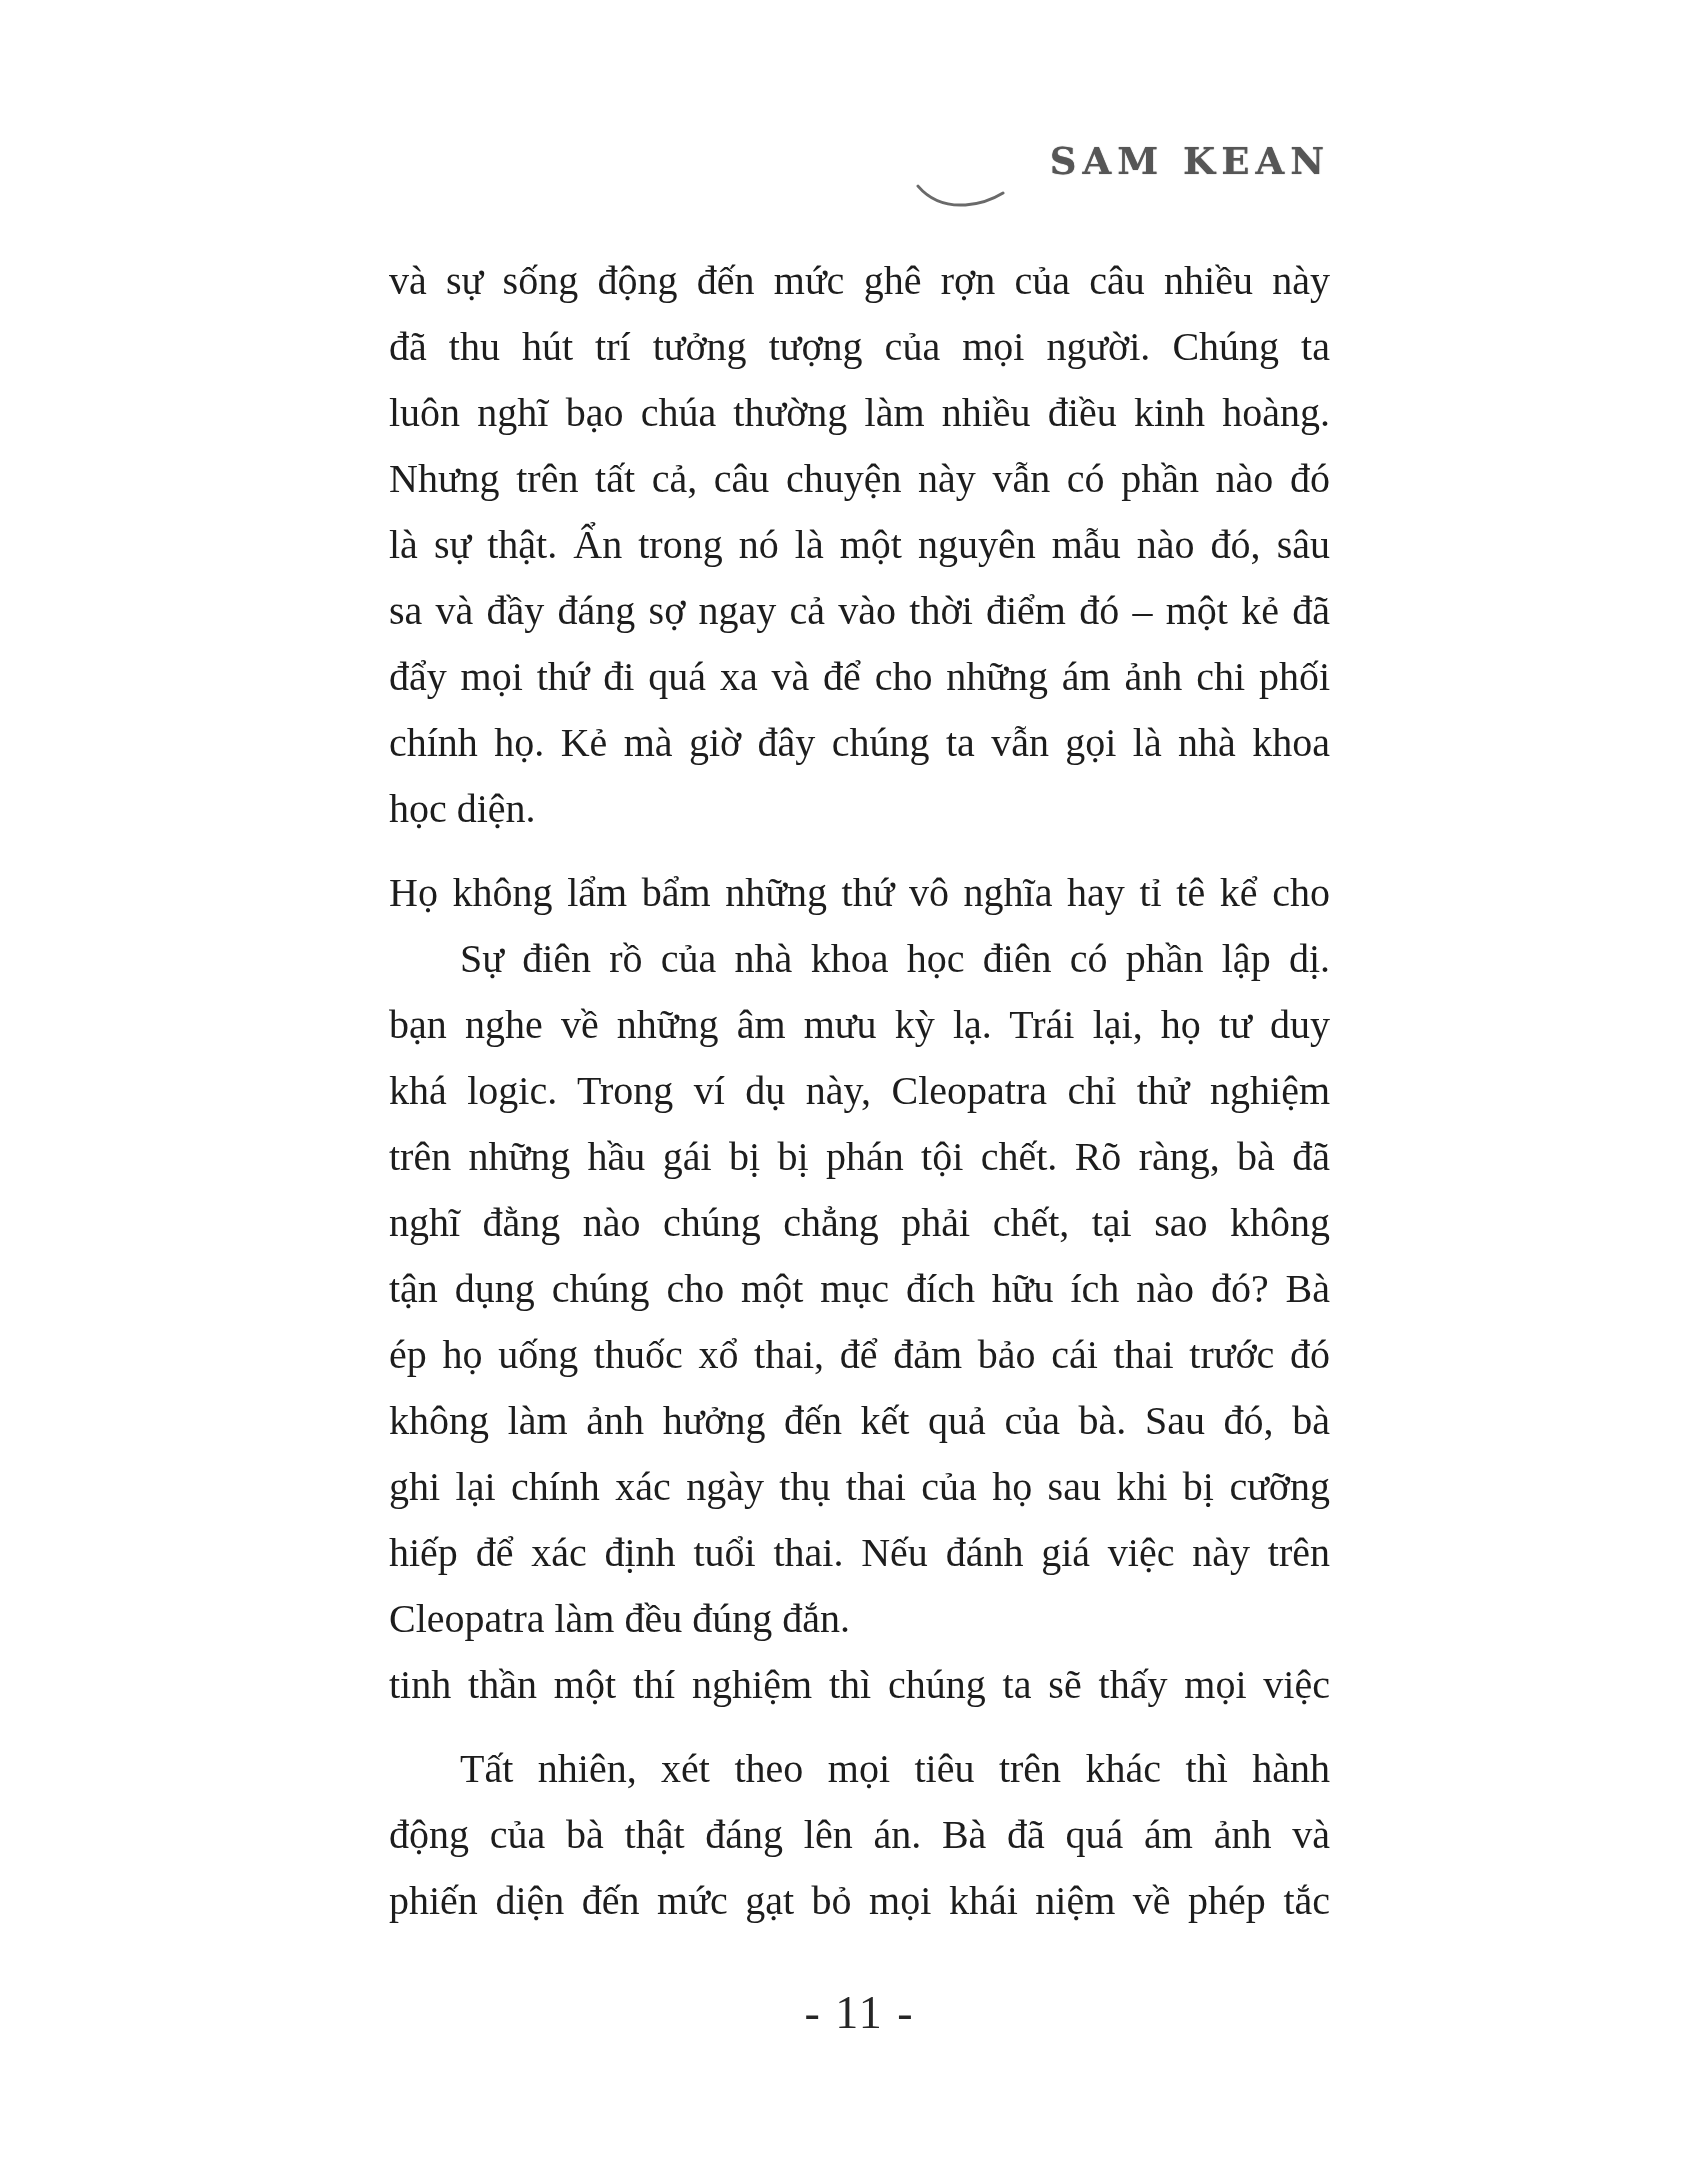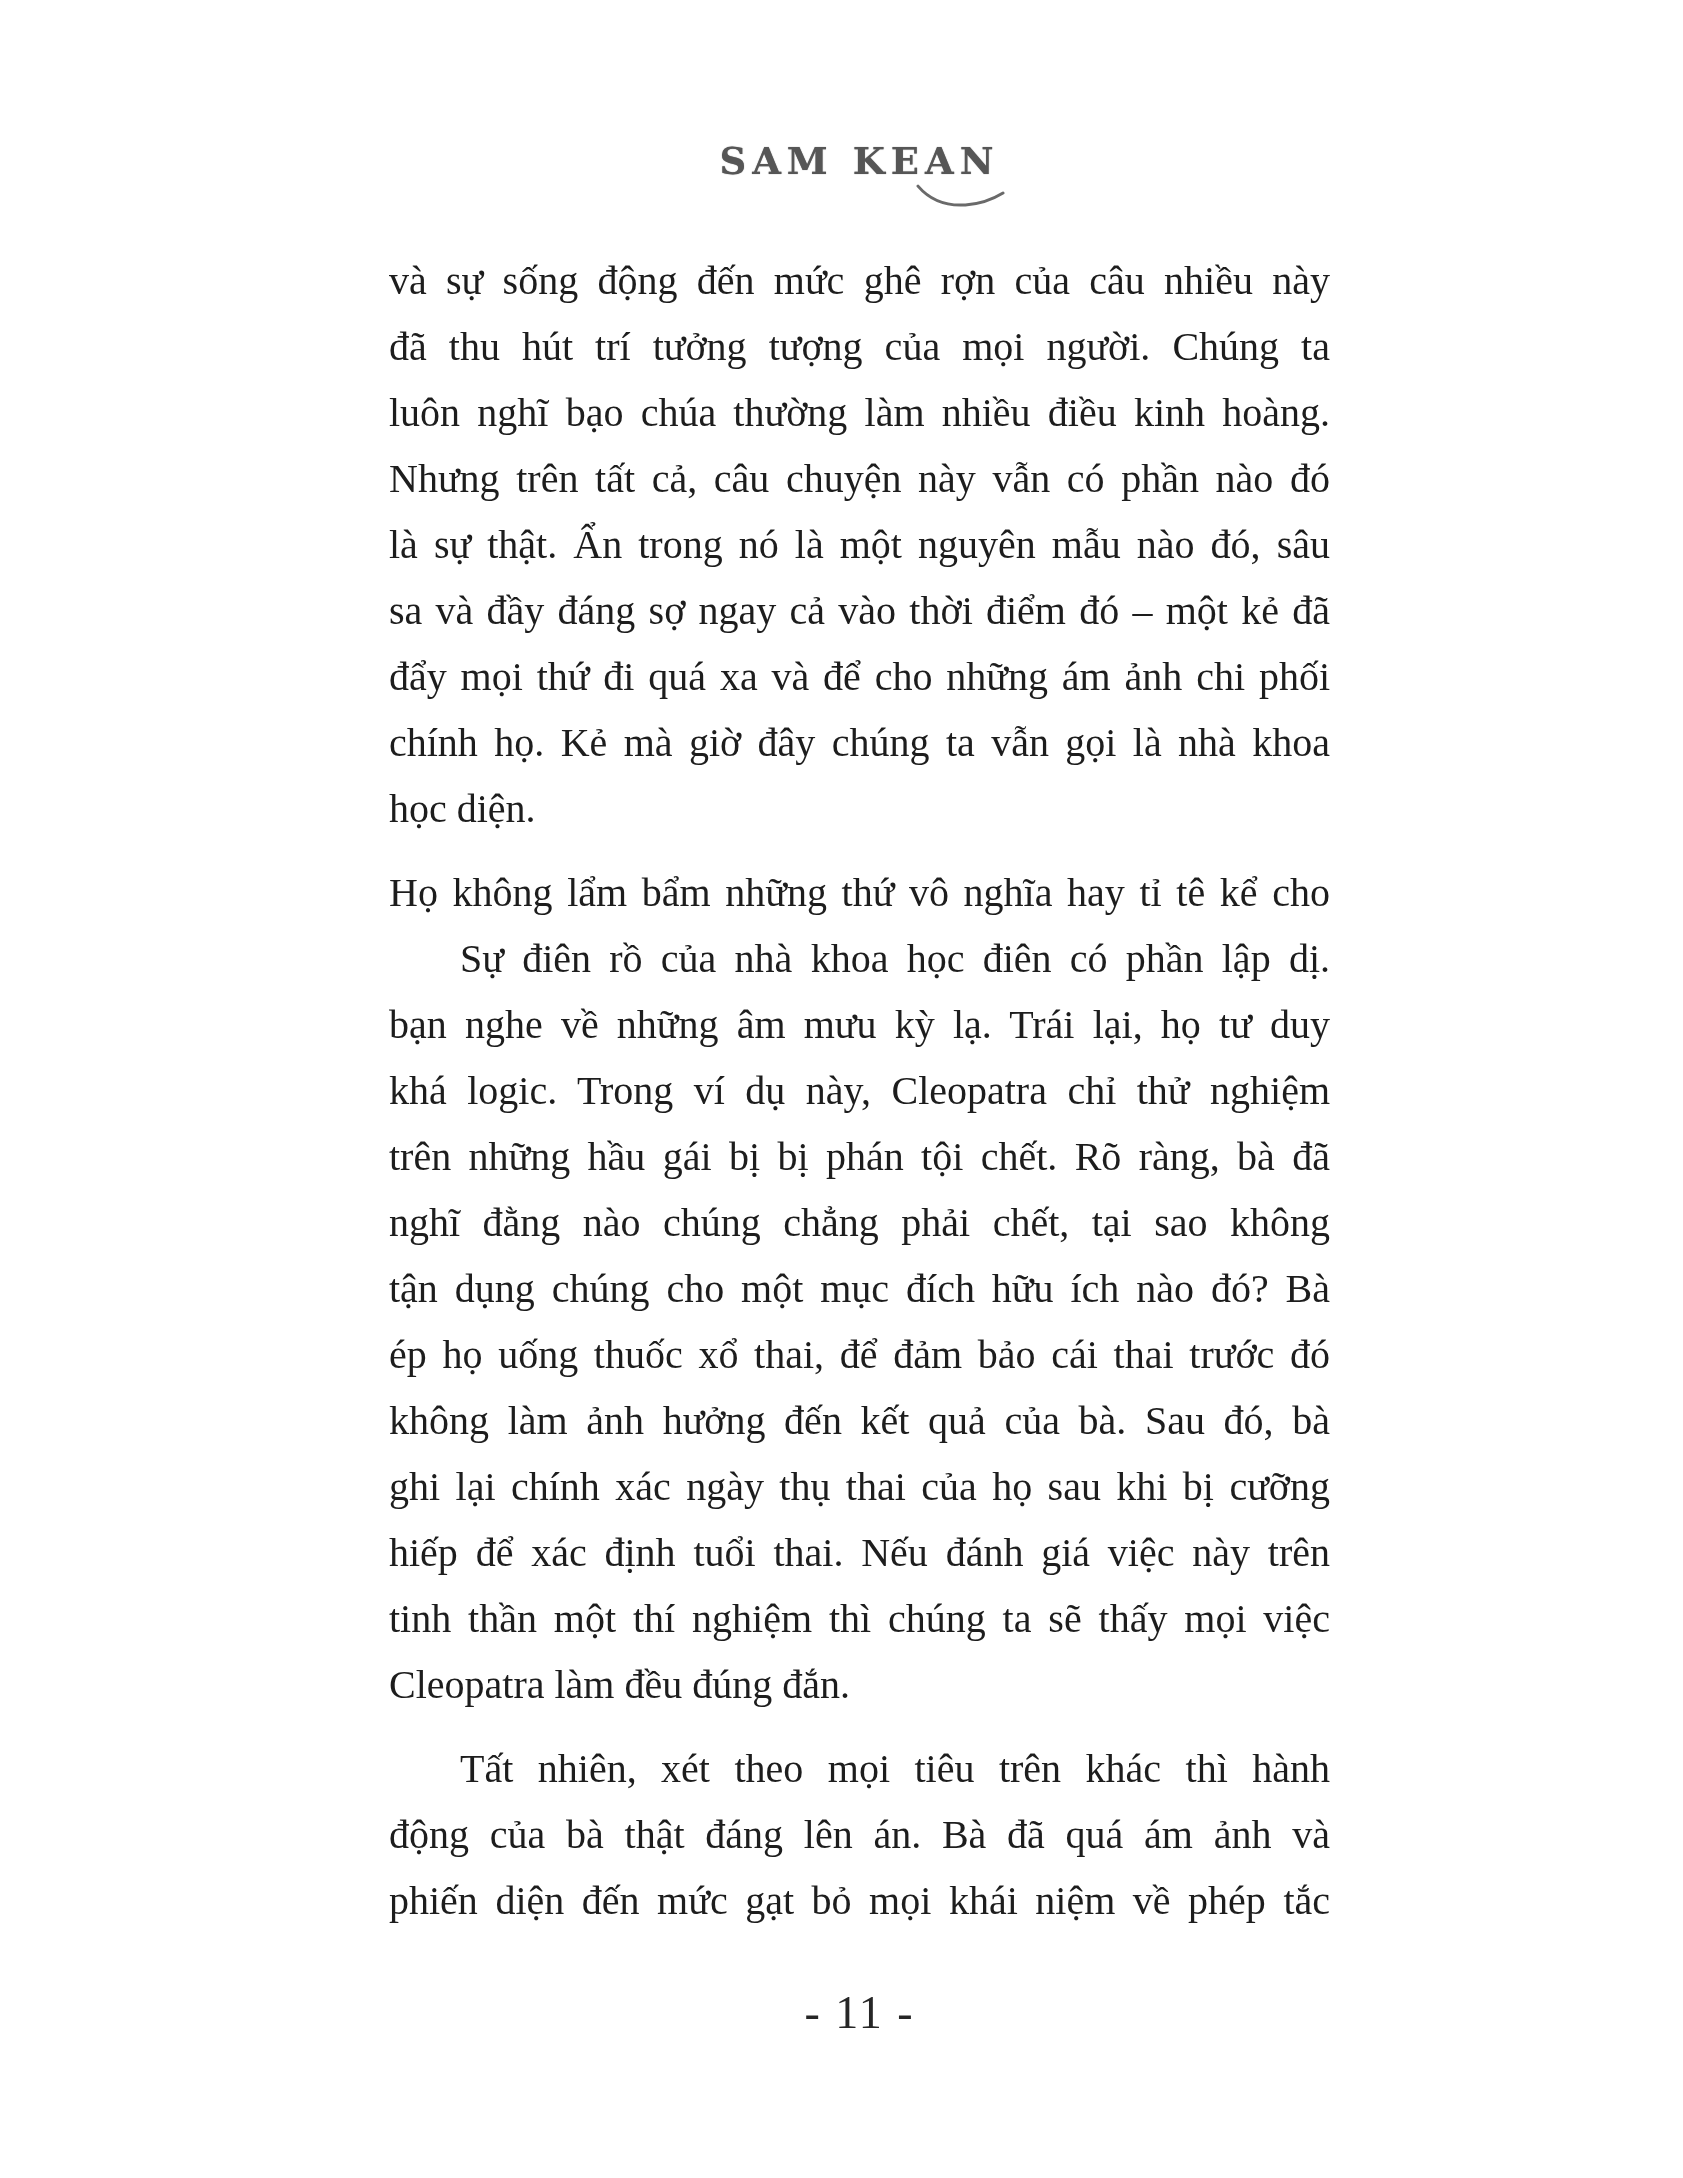--- a/index.html
+++ b/index.html
@@ -9,21 +9,21 @@
     height: 2178px;
     background: #ffffff;
     font-family: "Liberation Serif", serif;
     overflow: hidden;
   }
   .running-head {
     position: absolute;
     top: 139px;
     left: 389px;
     width: 941px;
-    text-align: center;
+    text-align: right;
     font-family: "DejaVu Serif", serif;
     font-weight: bold;
     font-size: 37px;
     letter-spacing: 6px;
     color: #565656;
     text-shadow: 0 0 1px #777;
   }
   .flourish {
     position: absolute;
     top: 44px;
@@ -89,22 +89,22 @@
         <div class="line indented">Sự điên rồ của nhà khoa học điên có phần lập dị.</div>
         <div class="line">bạn nghe về những âm mưu kỳ lạ. Trái lại, họ tư duy</div>
         <div class="line">khá logic. Trong ví dụ này, Cleopatra chỉ thử nghiệm</div>
         <div class="line">trên những hầu gái bị bị phán tội chết. Rõ ràng, bà đã</div>
         <div class="line">nghĩ đằng nào chúng chẳng phải chết, tại sao không</div>
         <div class="line">tận dụng chúng cho một mục đích hữu ích nào đó? Bà</div>
         <div class="line">ép họ uống thuốc xổ thai, để đảm bảo cái thai trước đó</div>
         <div class="line">không làm ảnh hưởng đến kết quả của bà. Sau đó, bà</div>
         <div class="line">ghi lại chính xác ngày thụ thai của họ sau khi bị cưỡng</div>
         <div class="line">hiếp để xác định tuổi thai. Nếu đánh giá việc này trên</div>
+        <div class="line ragged">Cleopatra làm đều đúng đắn.</div>
         <div class="line">tinh thần một thí nghiệm thì chúng ta sẽ thấy mọi việc</div>
-        <div class="line ragged">Cleopatra làm đều đúng đắn.</div>
       </div>
       <div class="paragraph">
         <div class="line indented">Tất nhiên, xét theo mọi tiêu trên khác thì hành</div>
         <div class="line">động của bà thật đáng lên án. Bà đã quá ám ảnh và</div>
         <div class="line">phiến diện đến mức gạt bỏ mọi khái niệm về phép tắc</div>
       </div>
     </div>
 
   <div class="page-number">- 11 -</div>
 

